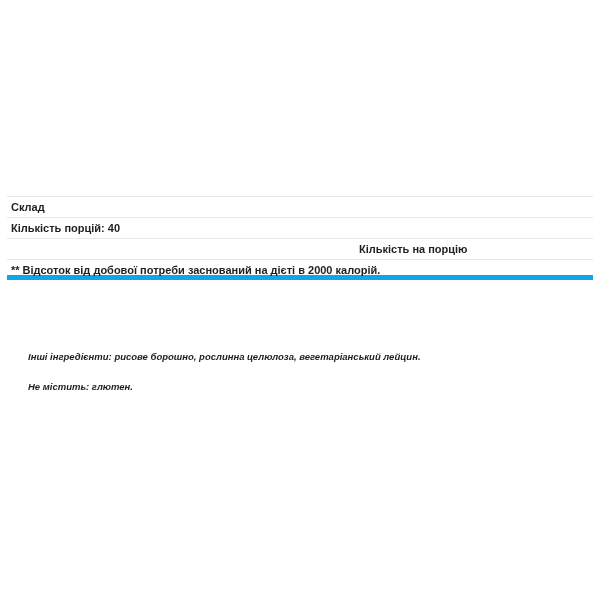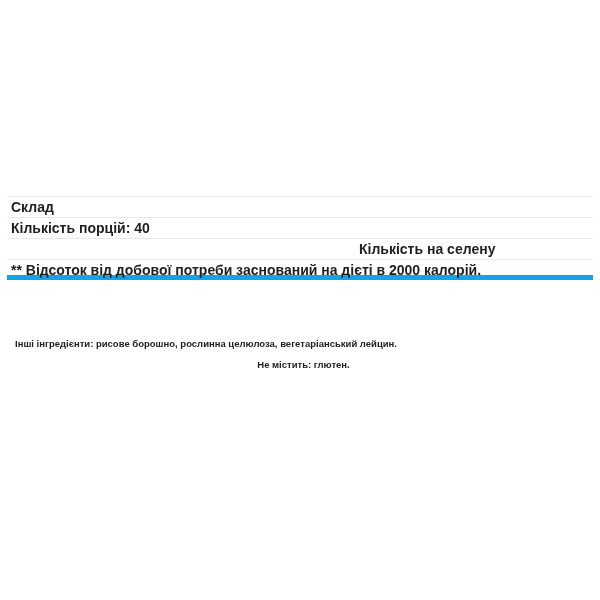--- a/index.html
+++ b/index.html
@@ -19,21 +19,21 @@
       position: absolute;
       left: 7px;
       top: 196px;
       width: 586px;
     }
     .row {
       position: relative;
       height: 21px;
       border-top: 1px solid #e9e9e9;
       box-sizing: border-box;
-      font-size: 14px;
+      font-size: 11px;
       font-weight: bold;
       line-height: 21px;
       white-space: nowrap;
     }
     .row.last {
       border-bottom: 5px solid #0ea5e9;
     }
     .row .c1 {
       position: absolute;
       left: 4px;
@@ -49,37 +49,38 @@
     .notes {
       position: absolute;
       left: 11px;
       top: 334px;
       width: 585px;
       font-size: 9.5px;
       font-weight: bold;
       line-height: 12.5px;
     }
     .notes p {
-      margin: 4px;
+      margin: 17px;
+      font-style: italic;
     }
     .notes .n-other { margin-bottom: 8.5px; }
-    .notes .n-free { margin-bottom: 8.5px; text-align: center; }
+    .notes .n-free { margin-bottom: 8.5px; }
   </style>
 </head>
 <body>
 
 <div class="facts">
   <div class="row">
     <span class="c1">Склад</span>
   </div>
   <div class="row">
     <span class="c1">Кількість порцій: 40</span>
   </div>
   <div class="row">
-    <span class="c2">Кількість на селену</span>
+    <span class="c2">Кількість на порцію</span>
   </div>
   <div class="row last">
     <span class="c1">** Відсоток від добової потреби заснований на дієті в 2000 калорій.</span>
   </div>
 </div>
 
 <div class="notes">
   <p class="n-other">Інші інгредієнти: рисове борошно, рослинна целюлоза, вегетаріанський лейцин.</p>
   <p class="n-free">Не містить: глютен.</p>
 </div>

